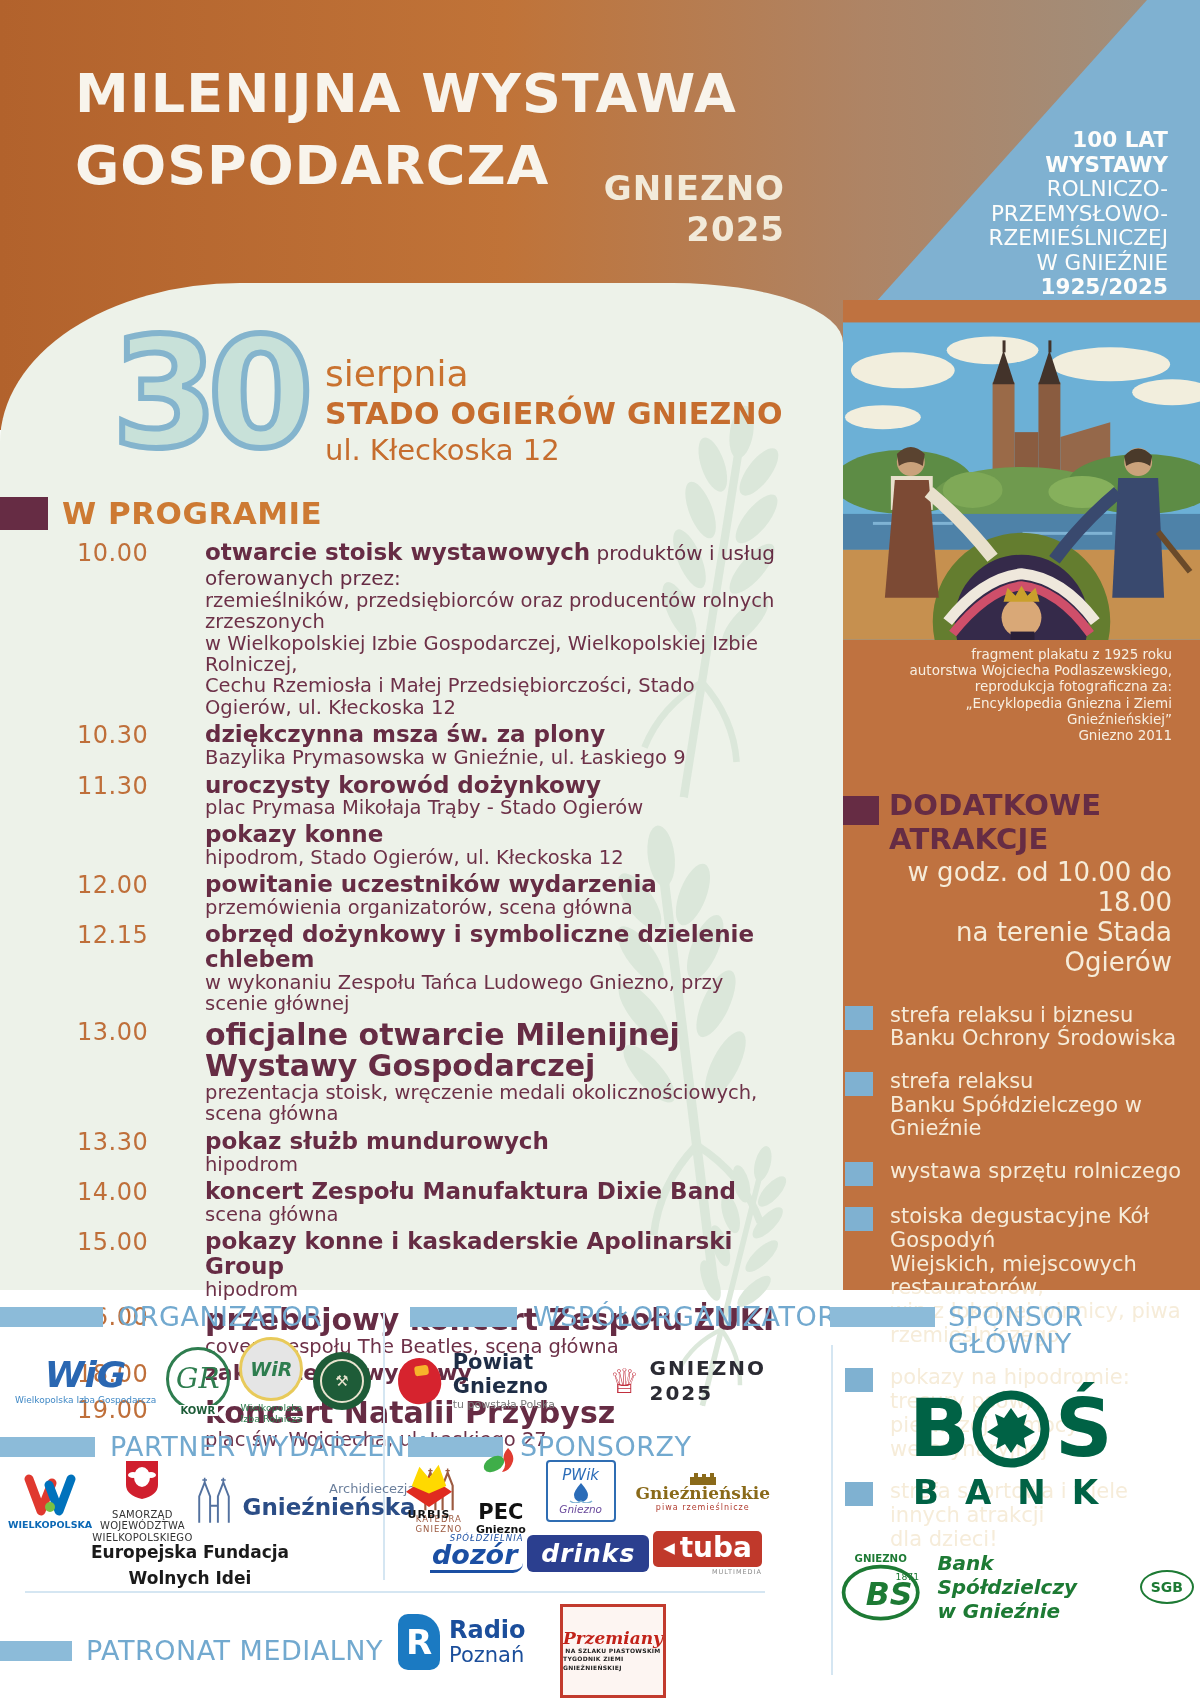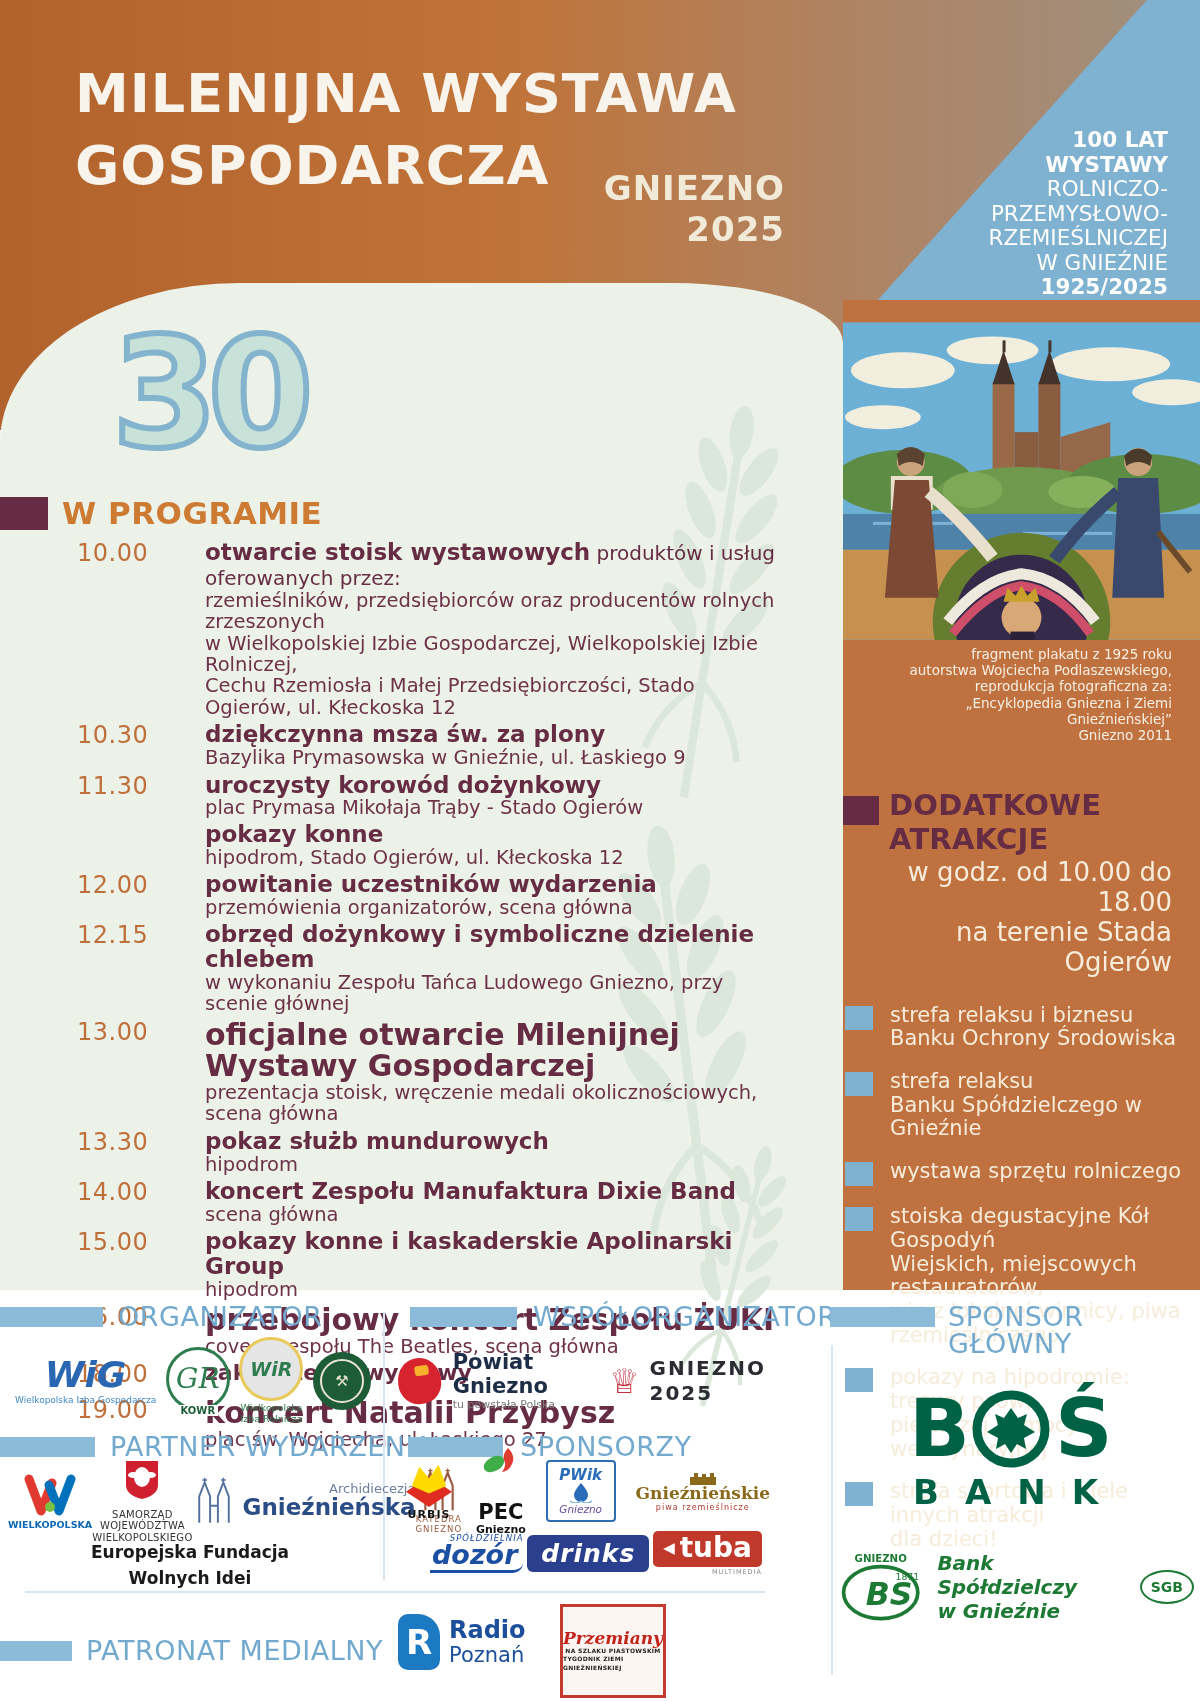--- a/index.html
+++ b/index.html
@@ -95,21 +95,21 @@
   .arch-txt1{font-size:13px;color:#6b7f9c;text-align:right;line-height:1;}
   .arch-txt2{font-size:23px;color:#2b4d86;font-weight:600;line-height:1.1;}
   .katedra-cap{color:#9c5a40;font-size:8.5px;letter-spacing:1px;margin-top:2px;}
   .efwi{font-size:17px;font-weight:700;color:#1a1a1a;line-height:1.5;text-align:center;}
 
   .urbis-cap{font-size:11px;font-weight:800;color:#111;margin-top:1px;letter-spacing:1px;}
   .pec-name{font-size:21px;font-weight:800;color:#111;line-height:1;margin-top:26px;}
   .pec-city{font-size:11px;font-weight:700;color:#111;}
   .pwik-box{width:66px;height:58px;border:2px solid #2f6db3;border-radius:4px;background:#fff;
     display:flex;flex-direction:column;align-items:center;justify-content:center;}
-  .pwik-name{font-size:15px;font-weight:700;font-style:italic;color:#2b6cb8;line-height:1;}
+  .pwik-name{font-size:15px;font-weight:400;font-style:italic;color:#2b6cb8;line-height:1;}
   .pwik-city{font-size:10.5px;font-style:italic;color:#6a4a9c;line-height:1;margin-top:1px;}
   .piwa-name{font-size:17px;font-weight:800;color:#8a6a1a;font-family:"DejaVu Serif","Liberation Serif",serif;line-height:1;text-align:center;}
   .piwa-cap{font-size:8px;color:#b03b2e;letter-spacing:1px;margin-top:1px;}
   .dozor{position:relative;}
   .dozor-top{font-size:8.5px;color:#1b4fa3;letter-spacing:1px;font-style:italic;text-align:right;}
   .dozor-name{font-size:27px;font-weight:800;font-style:italic;color:#1b4fa3;line-height:.9;border-bottom:3px solid #1b4fa3;padding:0 6px 2px 2px;border-radius:0 0 10px 0;}
   .drinks-box{background:#2b3f8f;border-radius:6px;padding:4px 14px;}
   .drinks-name{color:#fff;font-size:25px;font-weight:800;font-style:italic;letter-spacing:1px;}
   .tuba-box{background:#c0392b;border-radius:5px;padding:3px 10px 5px 10px;display:flex;align-items:center;gap:5px;}
   .tuba-name{color:#ffffff;font-size:28px;font-weight:700;line-height:1;}
@@ -162,20 +162,25 @@
     <use href="#wheat-ear"></use>
   </svg>
   <svg class="abs wheat" style="left:585px;top:820px;transform:rotate(-7deg);" width="200" height="460" viewBox="0 0 100 240">
     <use href="#wheat-ear"></use>
   </svg>
   <svg class="abs wheat" style="left:660px;top:1140px;transform:rotate(14deg);" width="150" height="270" viewBox="0 0 100 240">
     <use href="#wheat-ear"></use>
   </svg>
 
   <div class="abs day-num">30</div>
+  <div class="abs date-block">
+    <div class="date-month">sierpnia</div>
+    <div class="date-venue">STADO OGIERÓW GNIEZNO</div>
+    <div class="date-addr">ul. Kłeckoska 12</div>
+  </div>
 
   <div class="abs prog-head-sq"></div>
   <div class="abs prog-head">W PROGRAMIE</div>
 
   <div class="abs program">
     <div class="prow">
       <div class="ptime">10.00</div>
       <div>
         <div class="ptitle"><b>otwarcie stoisk wystawowych</b><span class="pafter"> produktów i usług oferowanych przez:</span></div>
         <div class="pdesc pre">rzemieślników, przedsiębiorców oraz producentów rolnych zrzeszonych

